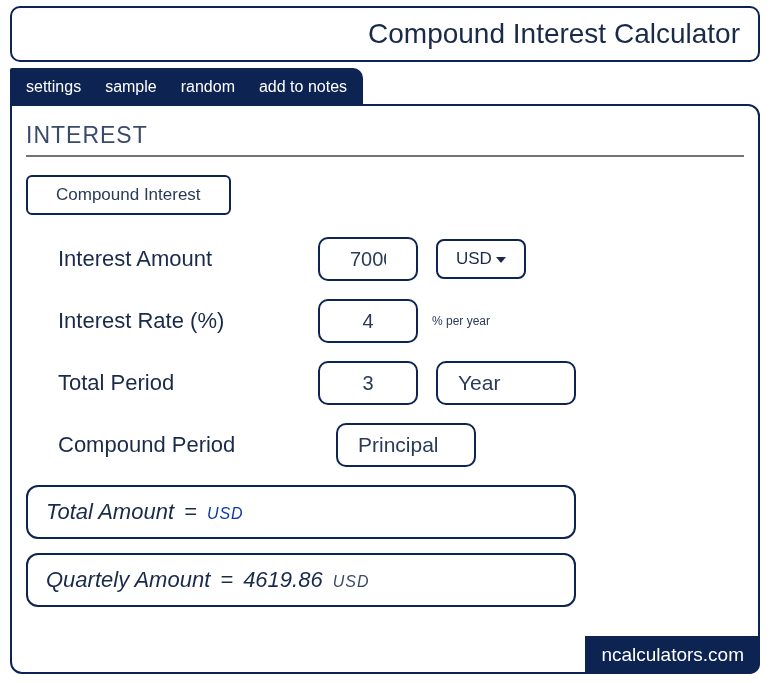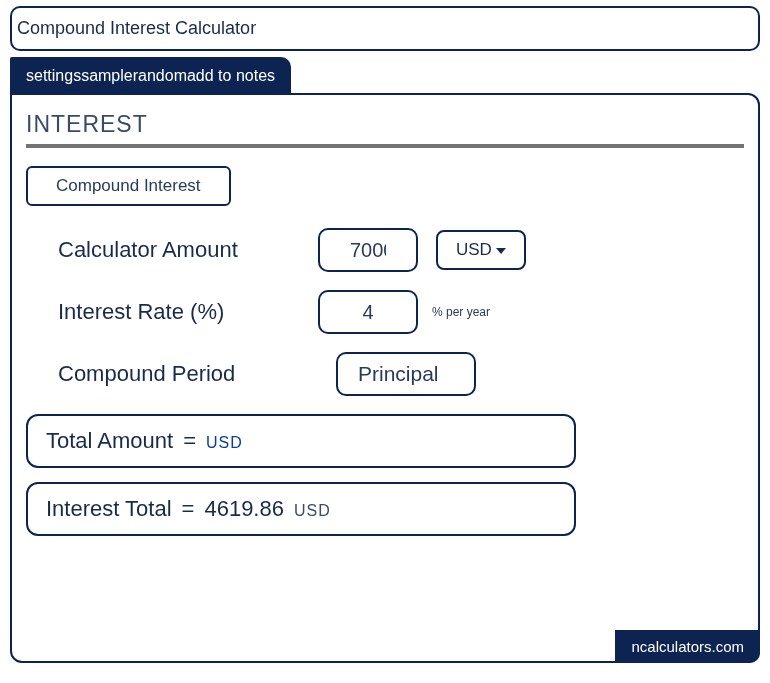--- a/index.html
+++ b/index.html
@@ -7,27 +7,29 @@
     font-family: "Segoe UI", Arial, sans-serif;
     background: #fff;
     width: 770px;
     height: 683px;
     padding: 6px 10px;
     color: #0a1a3a;
   }
   .title-bar {
     border: 2px solid #0d2352;
     border-radius: 10px;
-    padding: 10px 5px;
-    font-size: 18px;
+    padding: 10px 18px;
+    font-size: 28px;
     font-weight: 500;
     color: #1a2a4a;
+    text-align: right;
   }
   .tabs {
     display: flex;
+    gap: 24px;
     background: #0d2352;
     color: #fff;
     font-size: 16px;
     padding: 10px 16px;
     margin-top: 6px;
     width: fit-content;
     border-radius: 2px 10px 2px 2px;
   }
   .tabs span { cursor: pointer; }
   .panel {
@@ -35,21 +37,21 @@
     border-radius: 0 12px 12px 12px;
     margin-top: -2px;
     padding: 16px 14px 50px 14px;
     position: relative;
     min-height: 570px;
   }
   .section-title {
     font-size: 23px;
     letter-spacing: 1px;
     color: #3a4a6a;
-    border-bottom: 4px solid #737373;
+    border-bottom: 2px solid #737373;
     padding-bottom: 6px;
     margin-bottom: 18px;
   }
   .mode-box {
     border: 2px solid #0d2352;
     border-radius: 6px;
     padding: 8px 28px;
     font-size: 17px;
     color: #2a3a5a;
     display: inline-block;
@@ -116,35 +118,36 @@
     border-radius: 12px;
     padding: 12px 18px;
     font-size: 22px;
     color: #1a2a4a;
     margin-top: 2px;
     margin-bottom: 14px;
     display: flex;
     align-items: baseline;
     gap: 10px;
     width: 550px;
+    font-style: italic;
   }
   .result-box .cur {
     font-size: 16px;
     color: #0a3aa0;
     letter-spacing: 1px;
   }
   .result-box .cur.muted { color: #3a4a6a; }
   .footer-brand {
     position: absolute;
     right: -2px;
     bottom: -2px;
     background: #0d2352;
     color: #fff;
     padding: 8px 16px;
-    font-size: 15px;
+    font-size: 19px;
     border-radius: 0 0 10px 0;
   }
 </style>
 </head>
 <body>
 
 <div class="title-bar">Compound Interest Calculator</div>
 
 <div class="tabs">
   <span>settings</span>
@@ -152,47 +155,52 @@
   <span>random</span>
   <span>add to notes</span>
 </div>
 
 <div class="panel">
   <div class="section-title">INTEREST</div>
 
   <div class="mode-box">Compound Interest</div>
 
   <div class="field-row">
-    <div class="field-label">Calculator Amount</div>
+    <div class="field-label">Interest Amount</div>
     <input class="inp inp-small" value="70000" style="">
     <div class="currency-btn">
       <span>USD</span>
       <span class="caret"></span>
     </div>
   </div>
 
   <div class="field-row">
     <div class="field-label">Interest Rate (%)</div>
     <input class="inp inp-small" value="4" style="">
     <span class="suffix">% per year</span>
   </div>
 
+  <div class="field-row">
+    <div class="field-label">Total Period</div>
+    <input class="inp inp-small" value="3" style="">
+    <div class="unit-box">Year</div>
+  </div>
 
   <div class="field-row">
     <div class="field-label">Compound Period</div>
     <div class="unit-box">Principal</div>
   </div>
 
   <div class="result-box">
     <span>Total Amount</span>
     <span>=</span>
     <span class="cur">USD</span>
   </div>
 
   <div class="result-box">
-    <span>Interest Total</span>
+    <span>Quartely Amount</span>
     <span>=</span>
     <span>4619.86</span>
     <span class="cur muted">USD</span>
   </div>
 
   <div class="footer-brand">ncalculators.com</div>
 </div>
 
 </body></html>

